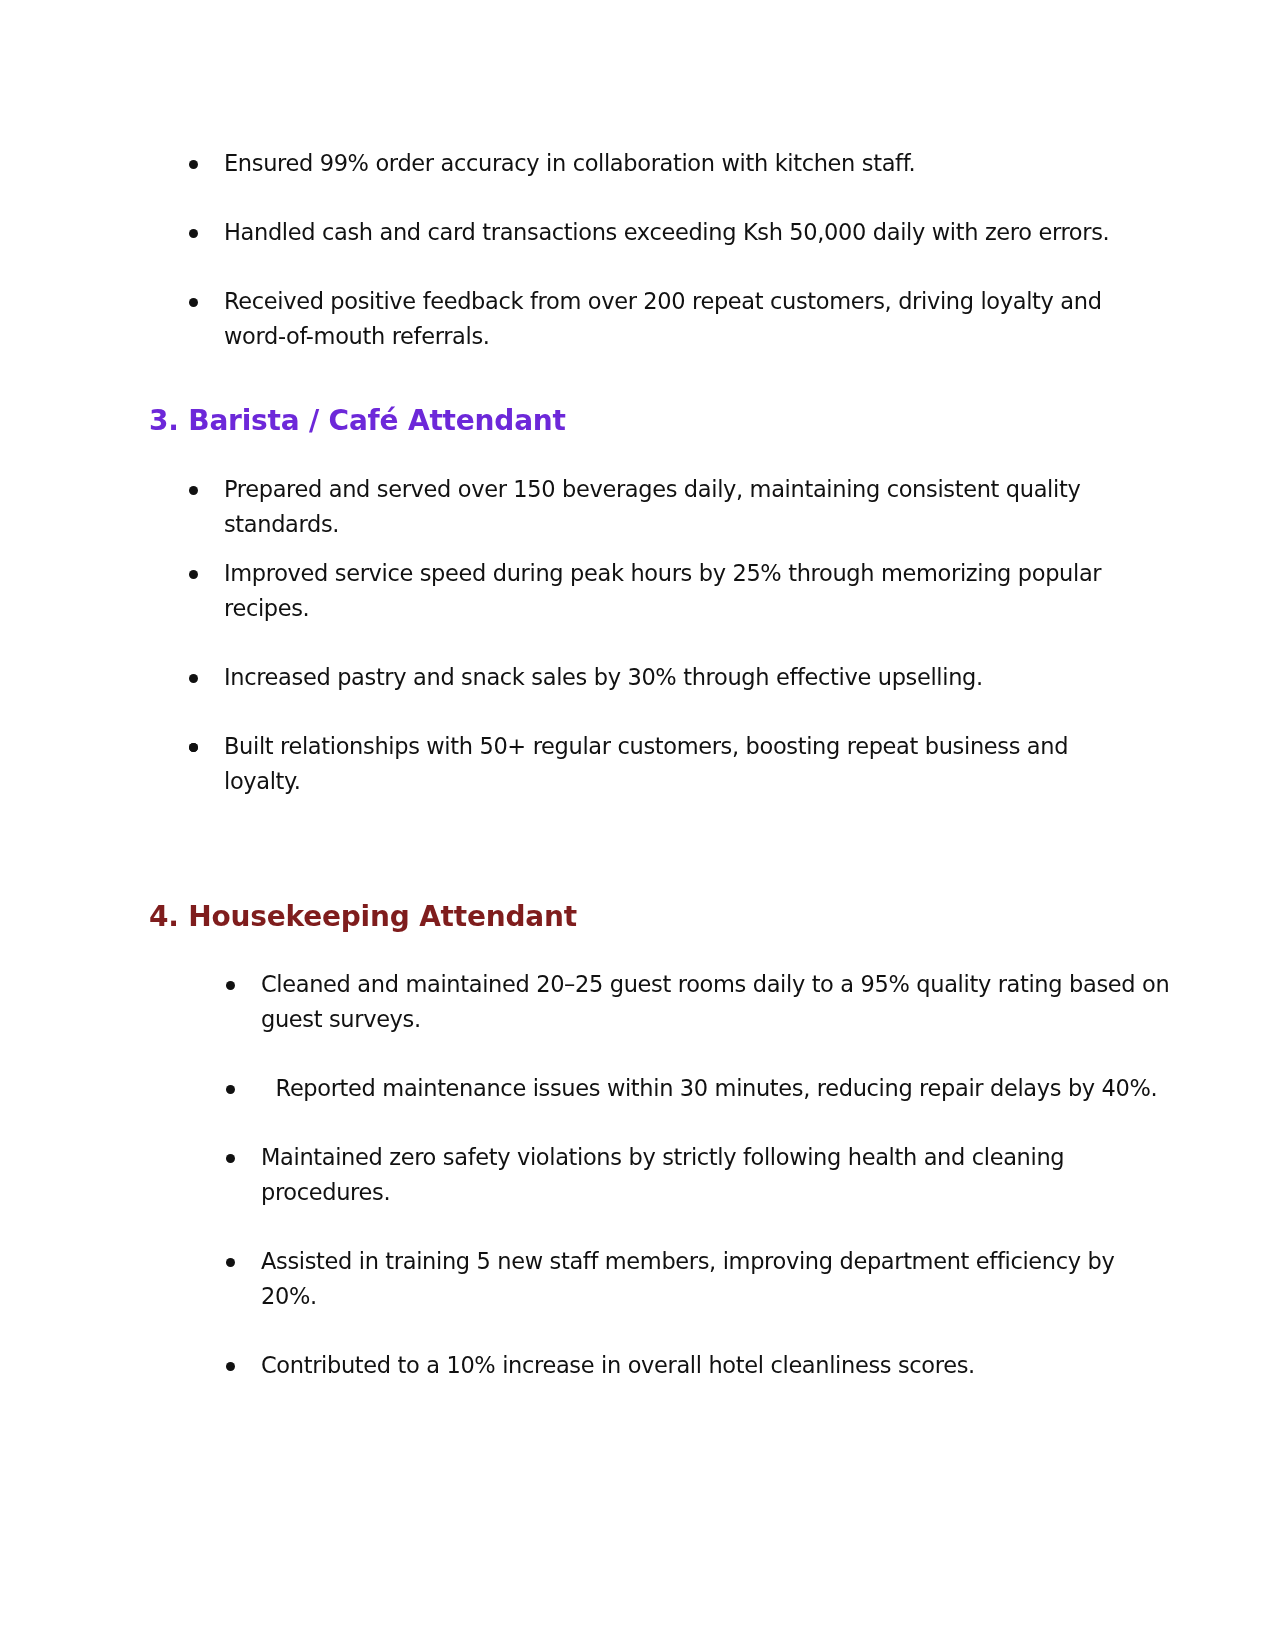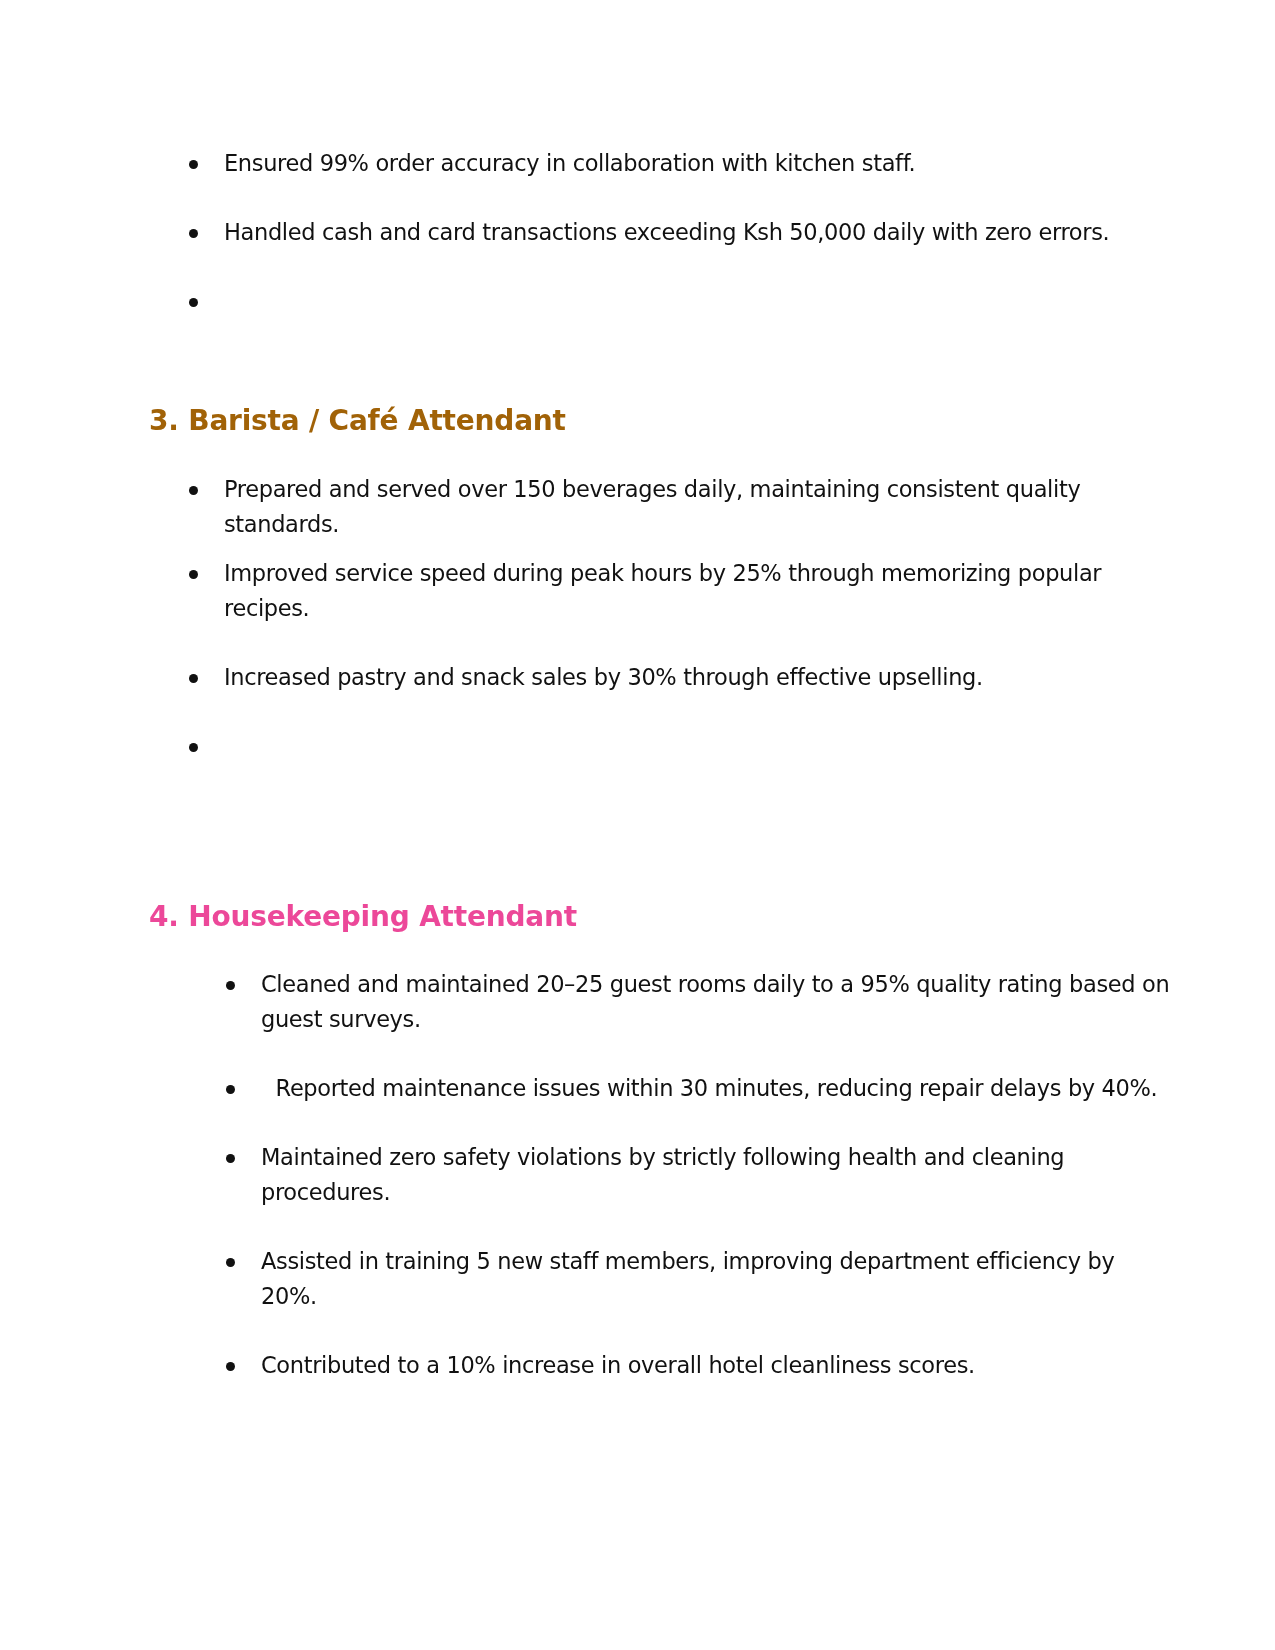--- a/index.html
+++ b/index.html
@@ -71,47 +71,52 @@
       <li style="margin-bottom:34px;">
         <span class="dot"></span>
         <span>Ensured 99% order accuracy in collaboration with kitchen staff.</span>
       </li>
       <li style="margin-bottom:34px;">
         <span class="dot"></span>
         <span>Handled cash and card transactions exceeding Ksh 50,000 daily with zero errors.</span>
       </li>
       <li>
         <span class="dot"></span>
+        <span>Received positive feedback from over 200 repeat customers, driving loyalty and word-of-mouth referrals.</span>
       </li>
     </ul>
   </div>
 
-  <h2 class="heading" style="top: 404px; color: #a16207;">3. Barista / Café Attendant</h2>
+  <h2 class="heading" style="top: 404px; color: #6d28d9;">3. Barista / Café Attendant</h2>
 
   <div class="block" style="top:472px;">
     <ul class="bullets">
       <li style="margin-bottom:14px;">
         <span class="dot"></span>
         <span>Prepared and served over 150 beverages daily, maintaining consistent quality standards.</span>
       </li>
       <li style="margin-bottom:34px;">
         <span class="dot"></span>
         <span>Improved service speed during peak hours by 25% through memorizing popular recipes.</span>
       </li>
       <li style="margin-bottom:34px;">
         <span class="dot"></span>
         <span>Increased pastry and snack sales by 30% through effective upselling.</span>
       </li>
       <li style="margin-bottom:34px;">
         <span class="dot"></span>
       </li>
+      <li>
+        <span class="dot"></span>
+        <span>Built relationships with 50+ regular customers, boosting repeat business and loyalty.</span>
+      </li>
     </ul>
   </div>
 
-  <h2 class="heading" style="top: 900px; color: #ec4899;">4. Housekeeping Attendant</h2>
+  <h2 class="heading" style="top: 900px; color: #7f1d1d;">4. Housekeeping Attendant</h2>
 
   <div class="block" style="top:967px;margin-left:37px;">
     <ul class="bullets">
       <li style="margin-bottom:34px;">
         <span class="dot"></span>
         <span>Cleaned and maintained 20–25 guest rooms daily to a 95% quality rating based on guest surveys.</span>
       </li>
       <li style="margin-bottom:34px;text-align:center;">
         <span class="dot"></span>
         <span>Reported maintenance issues within 30 minutes, reducing repair delays by 40%.</span>

